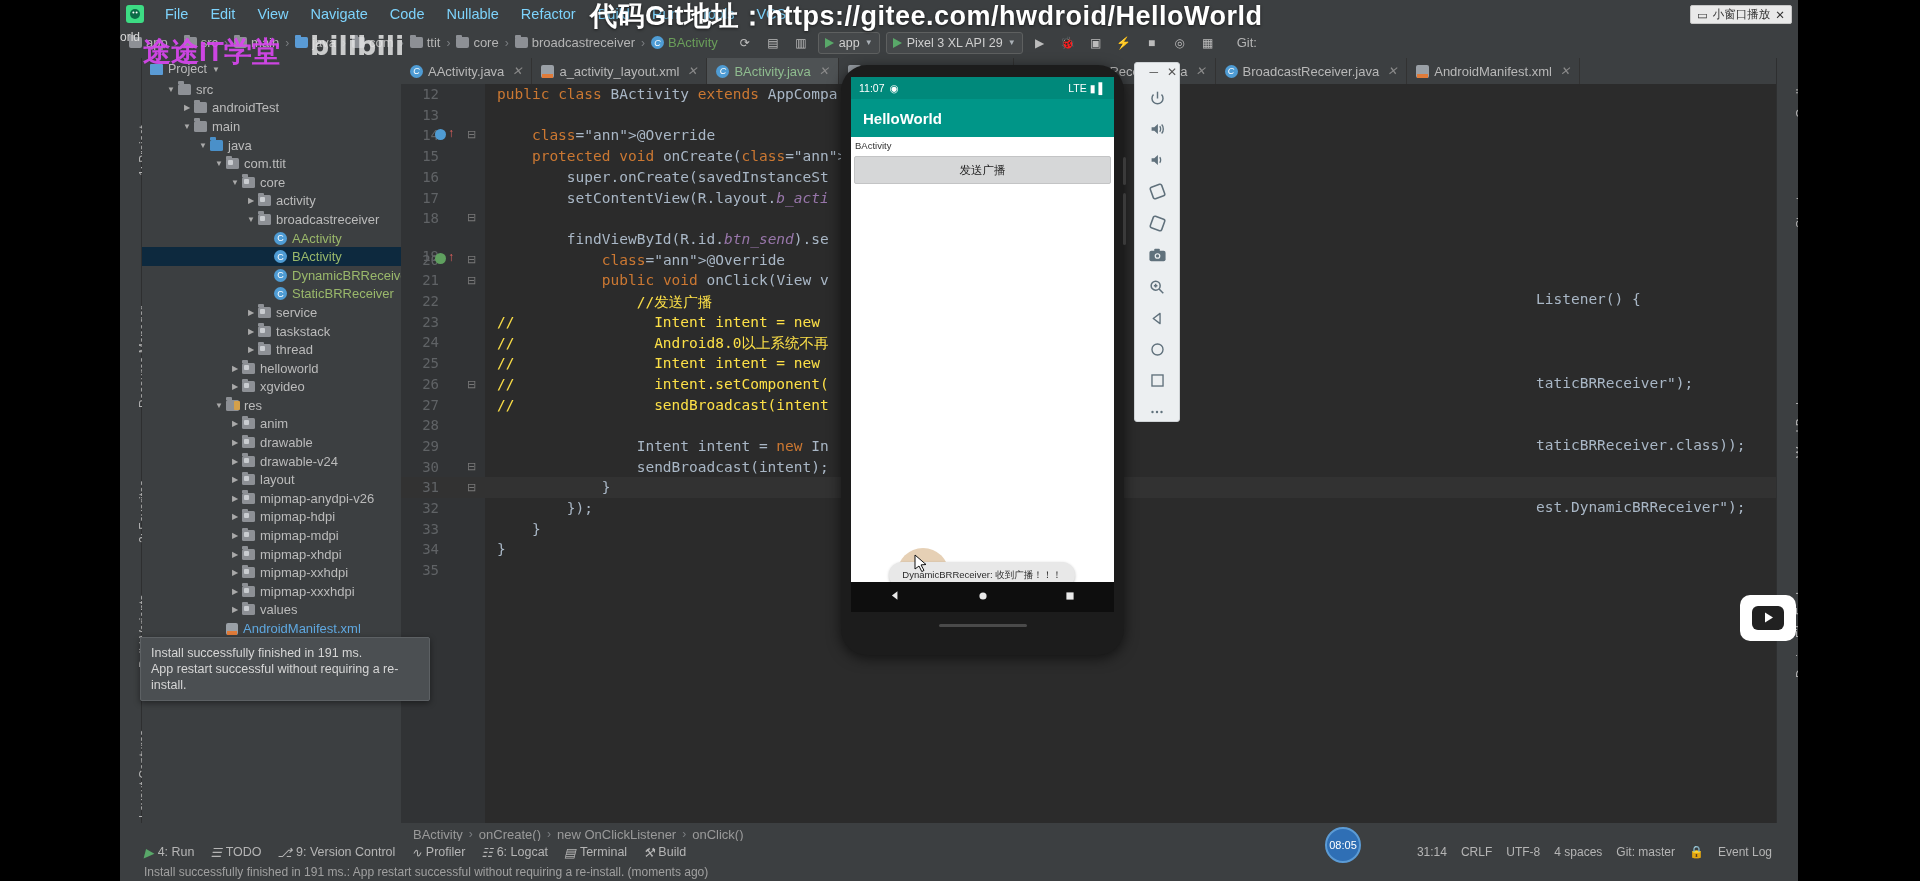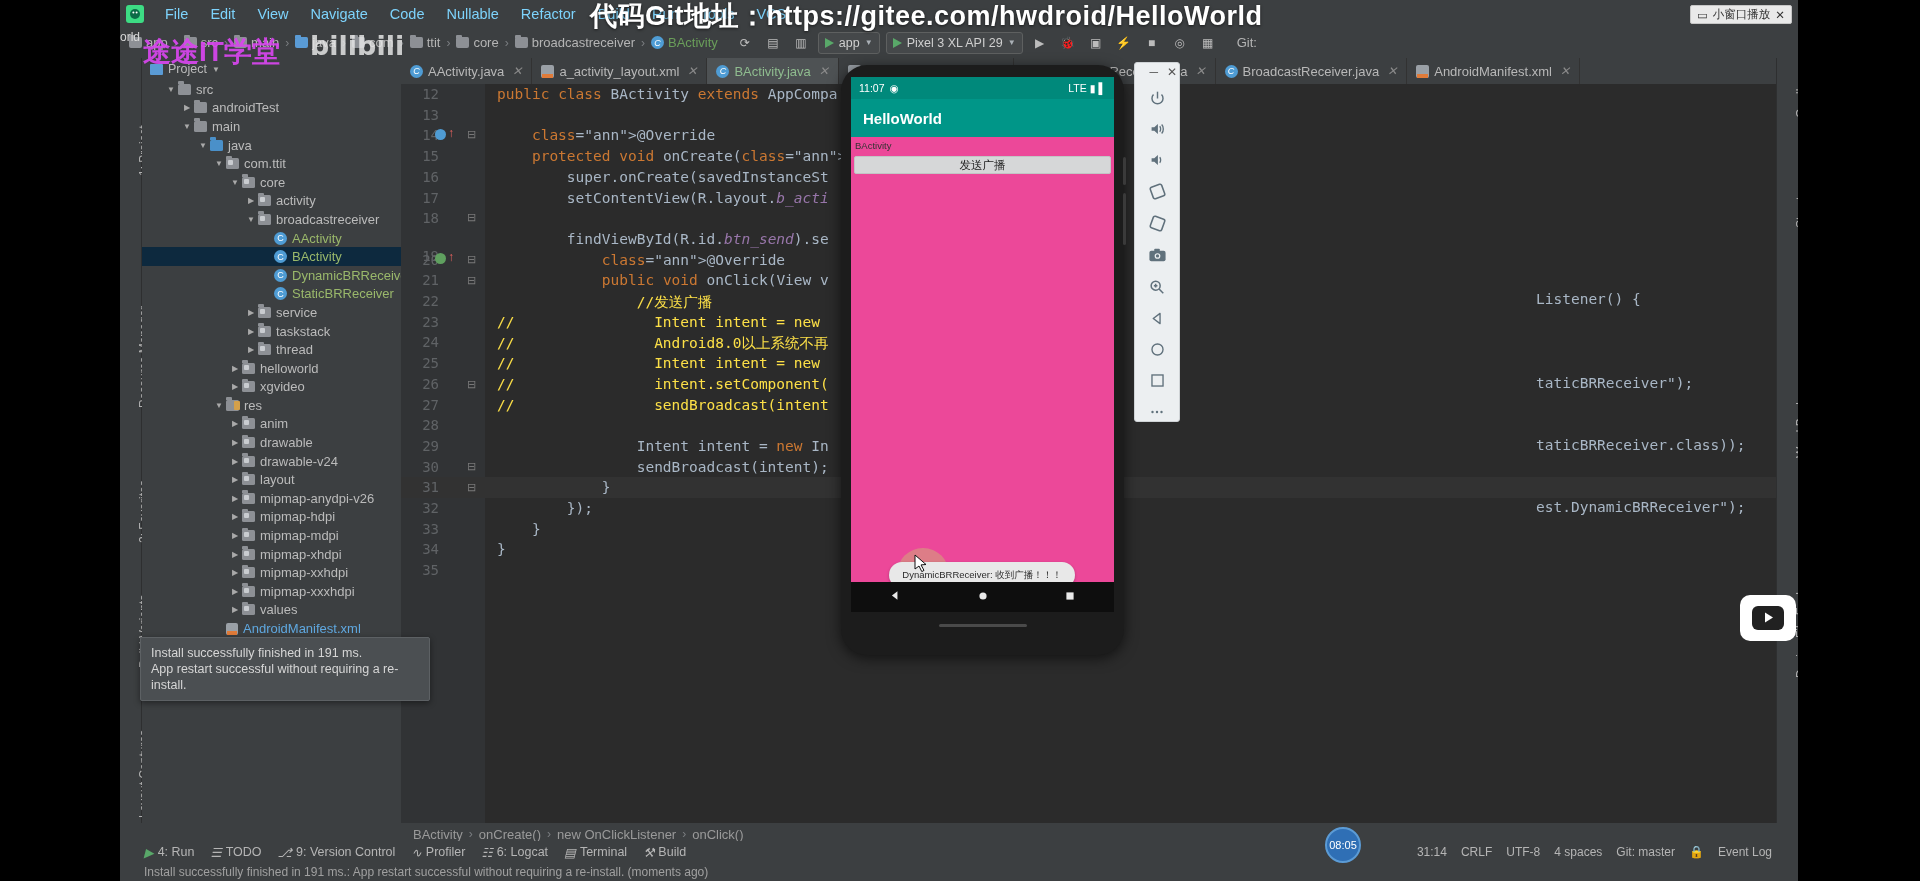--- a/index.html
+++ b/index.html
@@ -122,27 +122,27 @@
   .emu { position:absolute; left:841px; top:62px; width:340px; height:595px; z-index:45; }
   .emu-ctl { position:absolute; left:1134px; top:62px; width:46px; height:360px; background:#eceff1;
              border:1px solid #cfd3d6; border-radius:3px; z-index:46;
              display:flex; flex-direction:column; align-items:center; padding-top:26px; gap:13px;}
   .emu-ctl .cbtn { width:24px; height:24px; display:flex; align-items:center; justify-content:center;
                    color:#60717c; }
   .emu-titlebar { position:absolute; right:2px; top:2px; display:flex; gap:9px; color:#555; font-size:12px; z-index:47;}
 
   .phone-body { position:absolute; left:0; top:3px; width:283px; height:590px; background:#1c1c1c;
                 border-radius:26px; box-shadow:0 3px 14px rgba(0,0,0,.6);}
-  .phone-screen { position:absolute; left:10px; top:12px; width:263px; height:535px; background:#ec4899; overflow:hidden;}
+  .phone-screen { position:absolute; left:10px; top:12px; width:263px; height:535px; background:#ffffff; overflow:hidden;}
   .status-bar { height:22px; background:#00897b; color:#fff; display:flex; align-items:center;
                 justify-content:space-between; padding:0 8px; font-size:10.5px;}
   .app-bar { height:38px; background:#009688; color:#fff; display:flex; align-items:center;
              padding-left:12px; font-size:15px; font-weight:bold;}
   .content-label { font-size:9.5px; color:#333; padding:3px 4px; }
-  .send-btn { margin:2px 3px 0 3px; height:18px; background:#d6d7d8; border:1px solid #c3c4c5;
+  .send-btn { margin:2px 3px 0 3px; height:28px; background:#d6d7d8; border:1px solid #c3c4c5;
               display:flex; align-items:center; justify-content:center; font-size:11.5px; color:#222;
               border-radius:2px;}
   .toast { position:absolute; left:38px; bottom:24px; width:186px; height:26px; background:#e8e8e8;
            border-radius:13px; display:flex; align-items:center; justify-content:center;
            font-size:9.5px; color:#2b2b2b; box-shadow:0 1px 3px rgba(0,0,0,.25);}
   .ripple { position:absolute; left:46px; bottom:12px; width:52px; height:52px; border-radius:50%;
             background:rgba(210,170,120,.55); }
   .navbar { position:absolute; left:10px; bottom:43px; width:263px; height:30px; background:#0e0e0e;
             display:flex; align-items:center; justify-content:space-around; }
   .nav-ico { color:#e9e9e9; }

